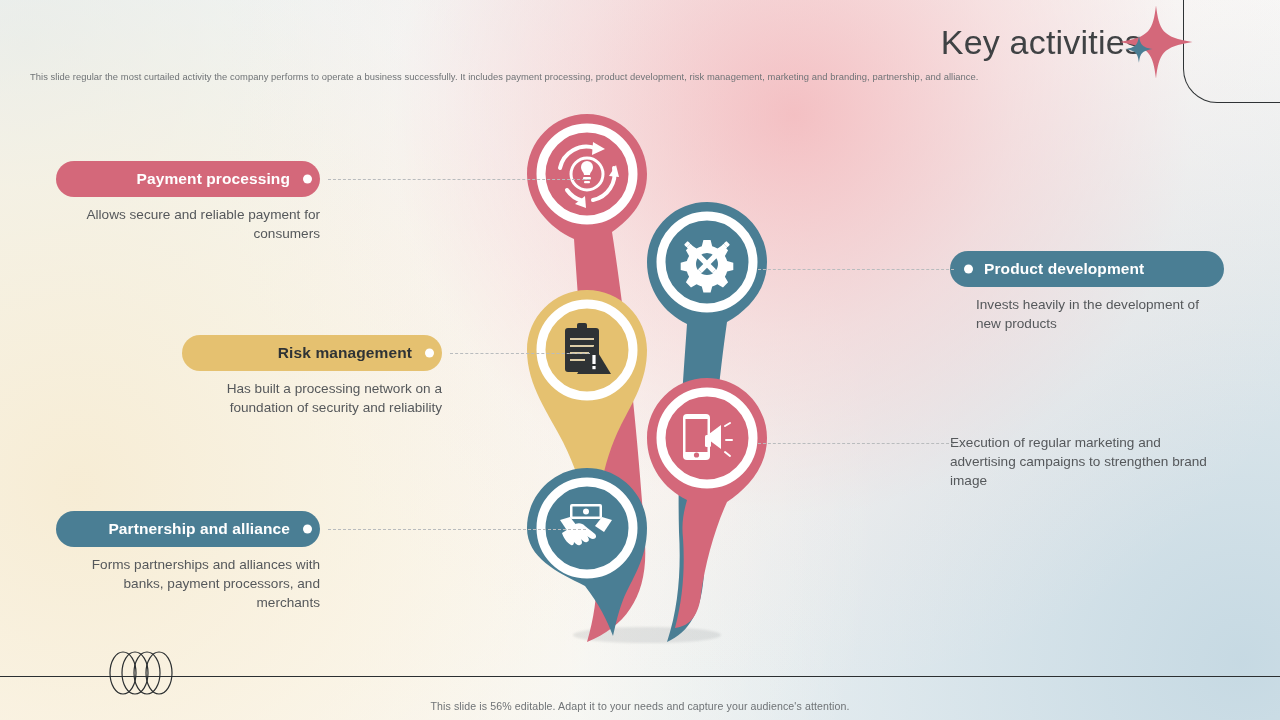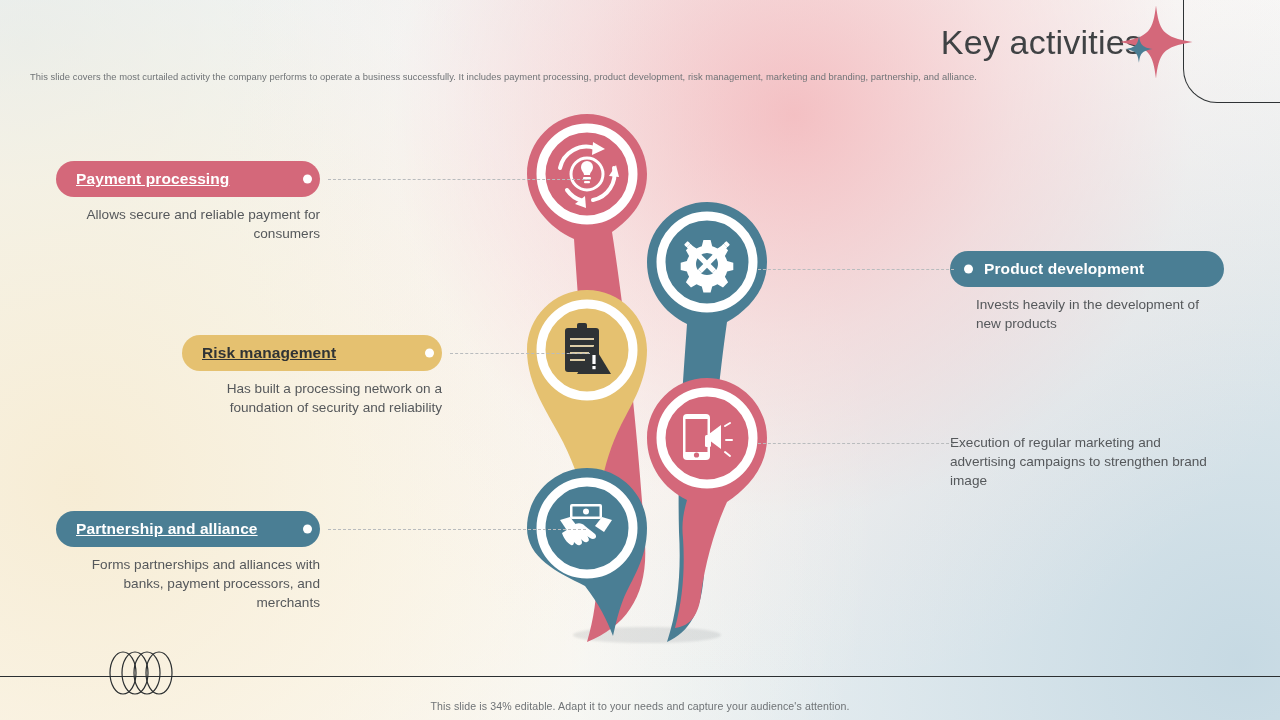--- a/index.html
+++ b/index.html
@@ -96,21 +96,21 @@
     display: flex;
     align-items: center;
     height: 36px;
     border-radius: 18px;
     box-sizing: border-box;
     font-size: 15.5px;
     font-weight: bold;
     letter-spacing: 0.1px;
     white-space: nowrap;
   }
-  .pill.right-align { padding: 0 30px 0 20px; text-decoration: underline; }
+  .pill.right-align { justify-content: flex-end; padding: 0 30px 0 20px; }
   .pill.left-align  { justify-content: flex-start; padding: 0 20px 0 34px; }
 
   .pill-dot {
     position: absolute;
     width: 9px;
     height: 9px;
     border-radius: 50%;
     background: #ffffff;
     top: 50%;
     transform: translateY(-50%);
@@ -159,21 +159,21 @@
     letter-spacing: 0.1px;
   }
 </style>
 </head>
 <body>
 
 <div class="slide">
 
   <div class="header">
     <h1 class="page-title">Key activities</h1>
-    <div class="page-subtitle">This slide covers the most curtailed activity the company performs to operate a business successfully. It includes payment processing, product development, risk management,  marketing and branding, partnership, and alliance.</div>
+    <div class="page-subtitle">This slide regular the most curtailed activity the company performs to operate a business successfully. It includes payment processing, product development, risk management,  marketing and branding, partnership, and alliance.</div>
   </div>
 
   <div class="corner-line"></div>
 
   <div class="sparkle sparkle-lg">
     <svg width="76" height="76" viewBox="0 0 100 100">
       <path d="M50 2 C54 34 58 44 98 50 C58 56 54 66 50 98 C46 66 42 56 2 50 C42 44 46 34 50 2 Z" fill="#d4687a"></path>
     </svg>
   </div>
   <div class="sparkle sparkle-sm">
@@ -328,15 +328,15 @@
   <div class="rings">
     <svg width="68" height="46" viewBox="0 0 68 46">
       <g fill="none" stroke="#2b2f31" stroke-width="1.2">
         <ellipse cx="15" cy="23" rx="13" ry="21"></ellipse>
         <ellipse cx="27" cy="23" rx="13" ry="21"></ellipse>
         <ellipse cx="39" cy="23" rx="13" ry="21"></ellipse>
         <ellipse cx="51" cy="23" rx="13" ry="21"></ellipse>
       </g>
     </svg>
   </div>
-  <div class="footer-note">This slide is 34% editable. Adapt it to your needs and capture your audience's attention.</div>
+  <div class="footer-note">This slide is 56% editable. Adapt it to your needs and capture your audience's attention.</div>
 
 </div>
 
 </body></html>

